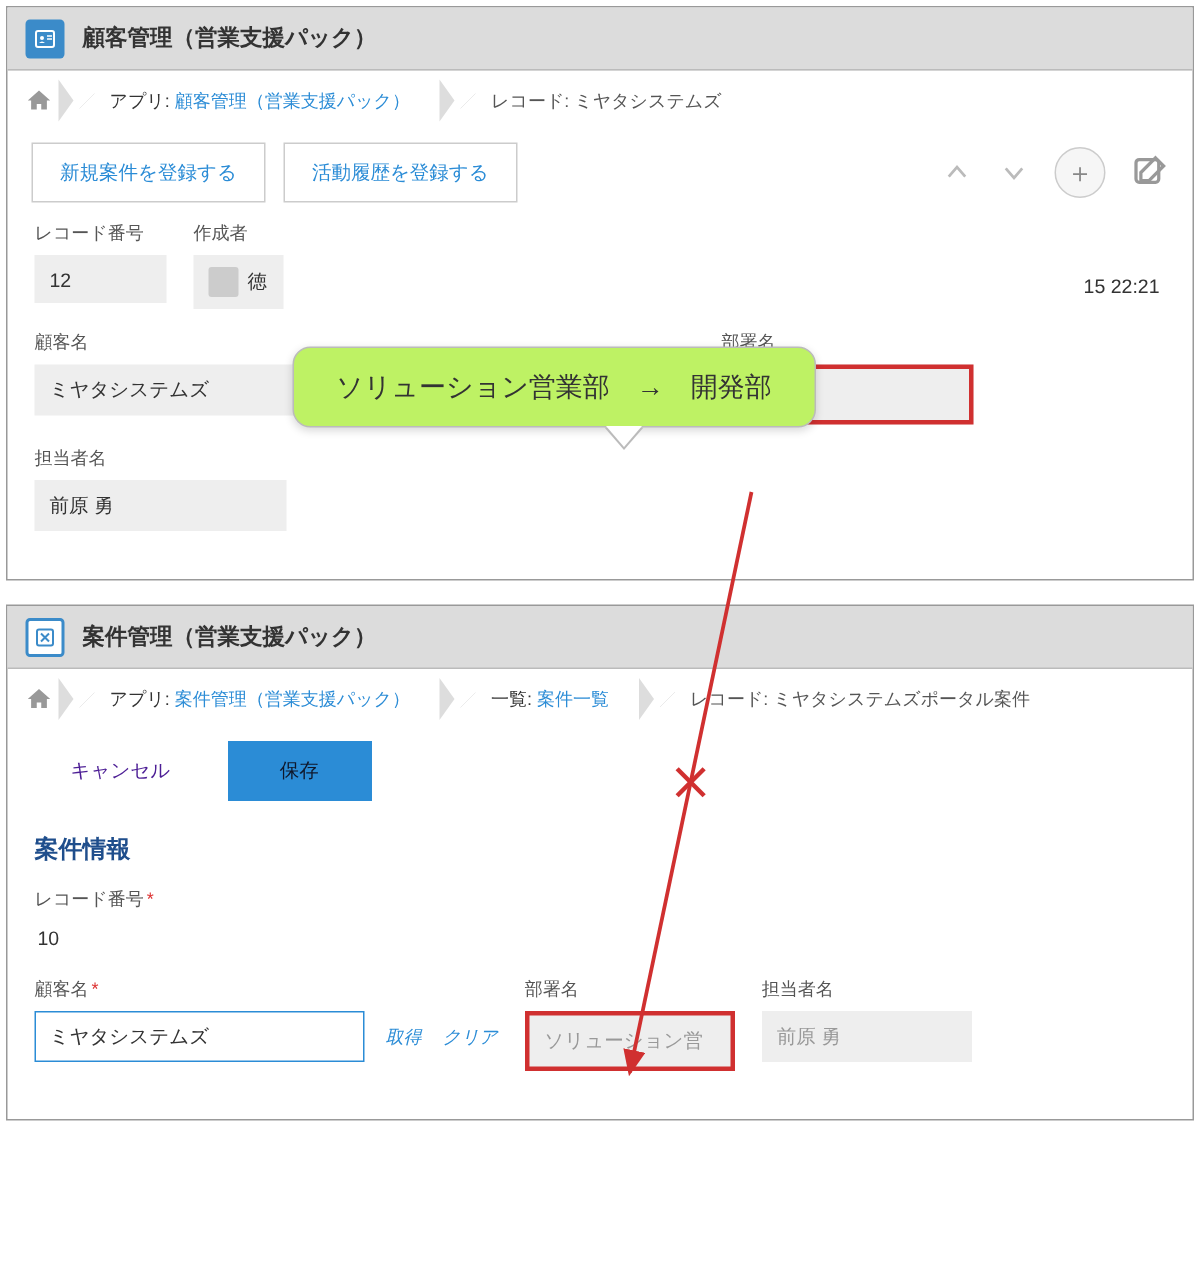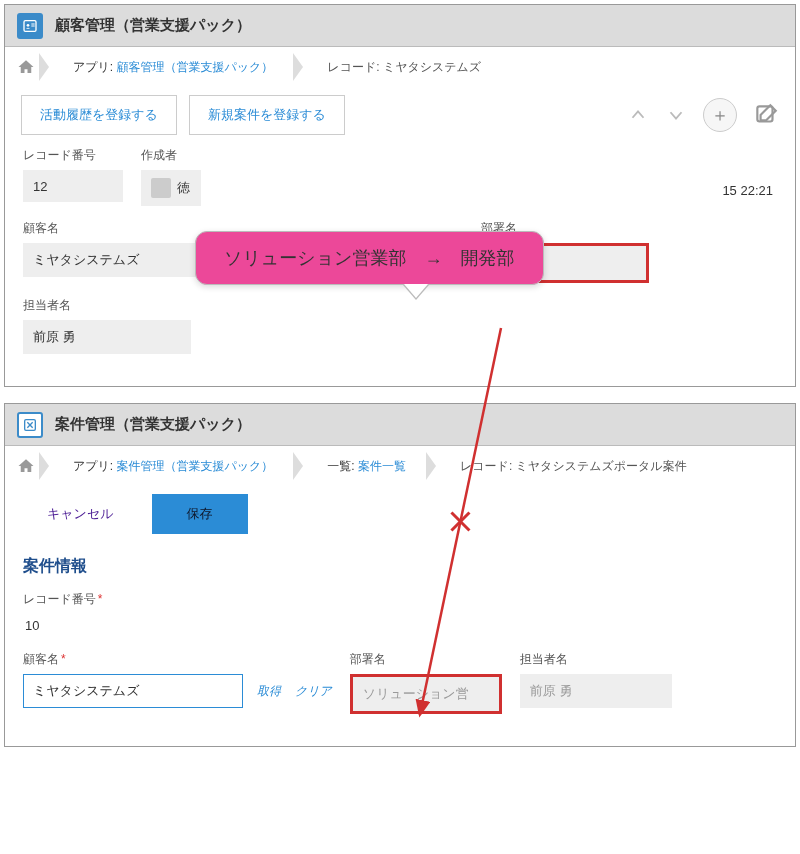--- a/index.html
+++ b/index.html
@@ -26,29 +26,29 @@
   .circ-btn { width: 34px; height: 34px; border-radius: 50%; border: 1px solid #ccc; display: flex; align-items: center; justify-content: center; background: #f6f6f6; color: #888; font-size: 18px; cursor: pointer; }
   .edit-btn { width: 26px; height: 26px; color: #888; cursor: pointer; }
   .section-title { font-size: 16px; font-weight: bold; color: #1f4e8c; padding: 14px 18px 10px; }
   .form-grid { padding: 4px 18px 18px; }
   .row { display: flex; gap: 18px; margin-bottom: 14px; flex-wrap: wrap; }
   .field { display: flex; flex-direction: column; gap: 6px; }
   .field label { font-size: 12px; color: #555; }
   .field .req { color: #d33; margin-left: 2px; }
   .ro-box { background: #eee; padding: 8px 10px; min-height: 32px; display: flex; align-items: center; color: #333; font-size: 13px; }
   .input-box { border: 1px solid #2b8cd6; padding: 7px 9px; min-height: 32px; background: #fff; font-size: 13px; color: #333; }
-  .w-100 { width: 100px; }
+  .w-100 { width: 88px; }
   .w-180 { width: 168px; }
-  .w-140 { width: 152px; }
+  .w-140 { width: 140px; }
   .w-220 { width: 220px; }
   .w-440 { width: 440px; }
   .avatar { width: 20px; height: 20px; background: #ccc; margin-right: 6px; display: inline-block; border-radius: 2px; }
   .link-action { color: #2b8cd6; font-size: 12px; cursor: pointer; margin-left: 8px; font-style: italic; }
   .highlight-red { border: 3px solid #d03030 !important; }
-  .tooltip { position: absolute; background: #ec4899; border: 1px solid #bbb; border-radius: 12px; padding: 14px 28px; font-size: 18px; color: #333; box-shadow: 0 2px 6px rgba(0,0,0,0.15); z-index: 10; }
+  .tooltip { position: absolute; background: #bef264; border: 1px solid #bbb; border-radius: 12px; padding: 14px 28px; font-size: 18px; color: #333; box-shadow: 0 2px 6px rgba(0,0,0,0.15); z-index: 10; }
   .tooltip::after { content: ""; position: absolute; bottom: -14px; left: 60%; width: 0; height: 0; border-left: 12px solid transparent; border-right: 12px solid transparent; border-top: 14px solid #fff; }
   .tooltip::before { content: ""; position: absolute; bottom: -16px; left: 60%; margin-left: -1px; width: 0; height: 0; border-left: 13px solid transparent; border-right: 13px solid transparent; border-top: 15px solid #bbb; }
   svg.arrow-overlay { position: absolute; pointer-events: none; z-index: 5; }
   .flex-row { display: flex; align-items: center; gap: 6px; }
 </style>
 </head>
 <body>
 
 <div style="position:relative;">
 
@@ -74,22 +74,22 @@
     <div class="bc-item">
       <span>アプリ: </span><span class="bc-link">顧客管理（営業支援パック）</span>
     </div>
     <div class="bc-sep"></div>
     <div class="bc-item bc-record">
       <span>レコード: </span><span>ミヤタシステムズ</span>
     </div>
   </div>
 
   <div class="toolbar">
+    <button class="btn">新規案件を登録する</button>
     <button class="btn">活動履歴を登録する</button>
-    <button class="btn">新規案件を登録する</button>
     <div class="toolbar-right">
       <svg class="nav-arrow" viewBox="0 0 24 24" fill="none" stroke="#bbb" stroke-width="2">
             <path d="M6 15 L12 8 L18 15"></path>
           </svg>
       <svg class="nav-arrow" viewBox="0 0 24 24" fill="none" stroke="#bbb" stroke-width="2">
             <path d="M6 9 L12 16 L18 9"></path>
           </svg>
       <div class="circ-btn">＋</div>
       <svg class="edit-btn" viewBox="0 0 24 24" fill="none" stroke="#999" stroke-width="2">
             <rect x="4" y="4" width="14" height="14" rx="2"></rect>

